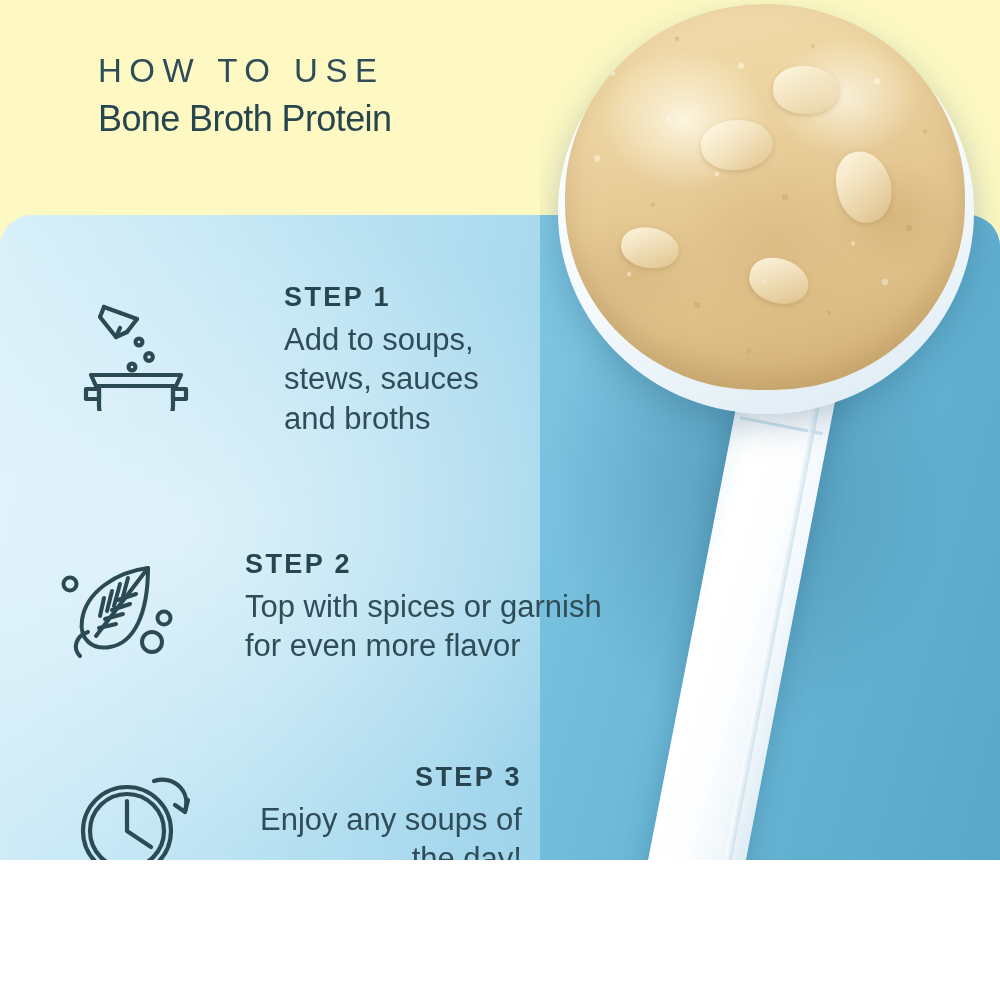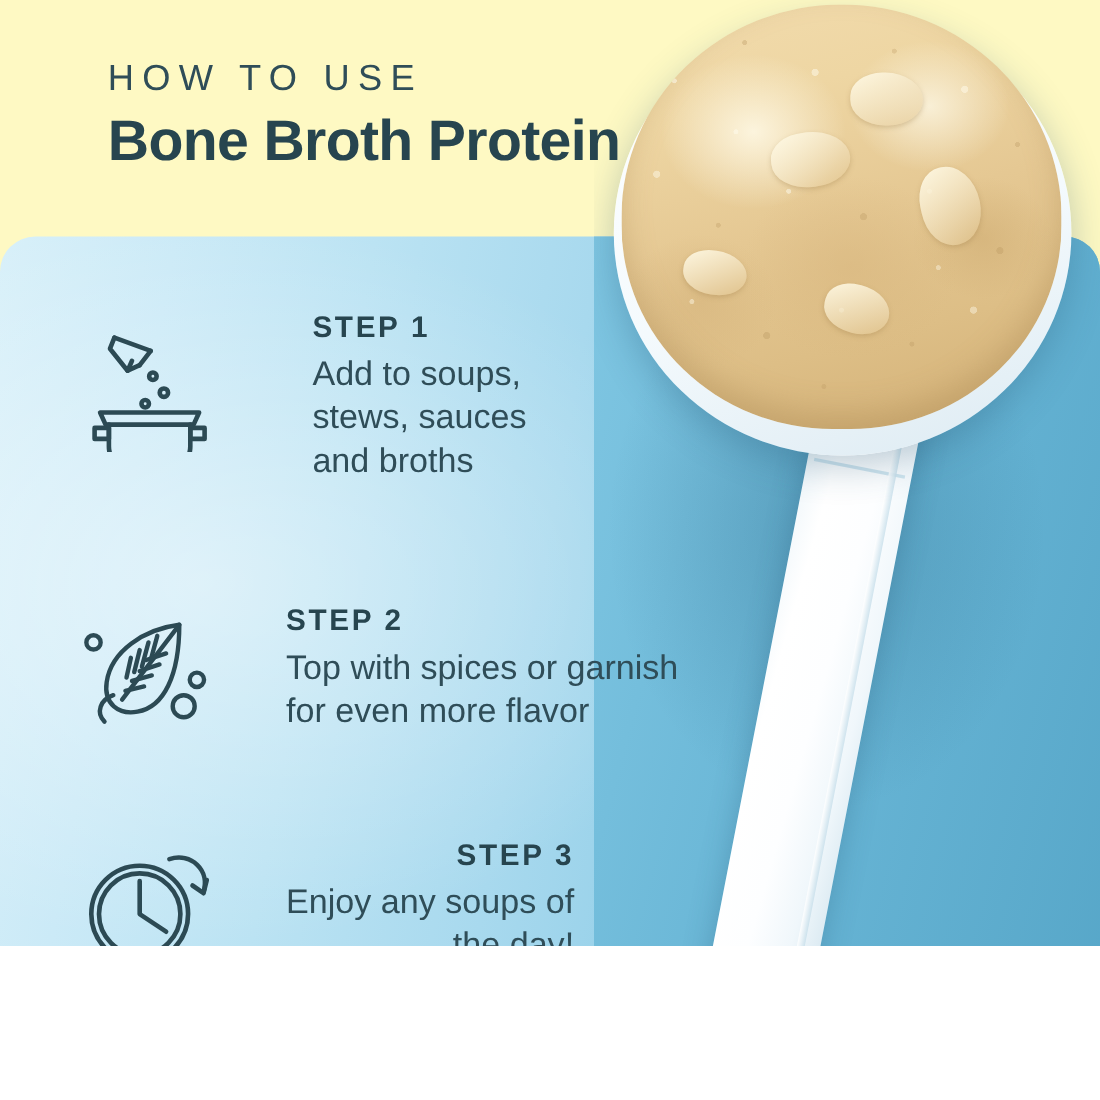--- a/index.html
+++ b/index.html
@@ -33,22 +33,22 @@
   .eyebrow {
     font-size: 33px;
     font-weight: 300;
     letter-spacing: 7.5px;
     color: #2f4d58;
     line-height: 1.15;
     white-space: nowrap;
   }
   .headline {
     margin-top: 9px;
-    font-size: 52px;
-    font-weight: bold;
+    font-size: 36px;
+    font-weight: normal;
     letter-spacing: -0.6px;
     color: #27454f;
     line-height: 1.12;
     white-space: nowrap;
   }
 
   
   .panel {
     position: absolute;
     left: 0;
@@ -221,21 +221,21 @@
     top: 215px;
     width: 780px;
     height: 785px;
   }
   .step {
     position: absolute;
     display: flex;
     align-items: flex-start;
   }
   .step-1 { left: 70px; top: 68px; gap: 24px; }
-  .step-2 { left: 70px; top: 335px; }
+  .step-2 { left: 55px; top: 335px; }
   .step-3 { left: 70px; top: 548px; text-align: right; }
 
   .step-icon {
     width: 132px;
     flex: 0 0 132px;
     display: flex;
     justify-content: center;
     align-items: flex-start;
     padding-top: 6px;
   }

